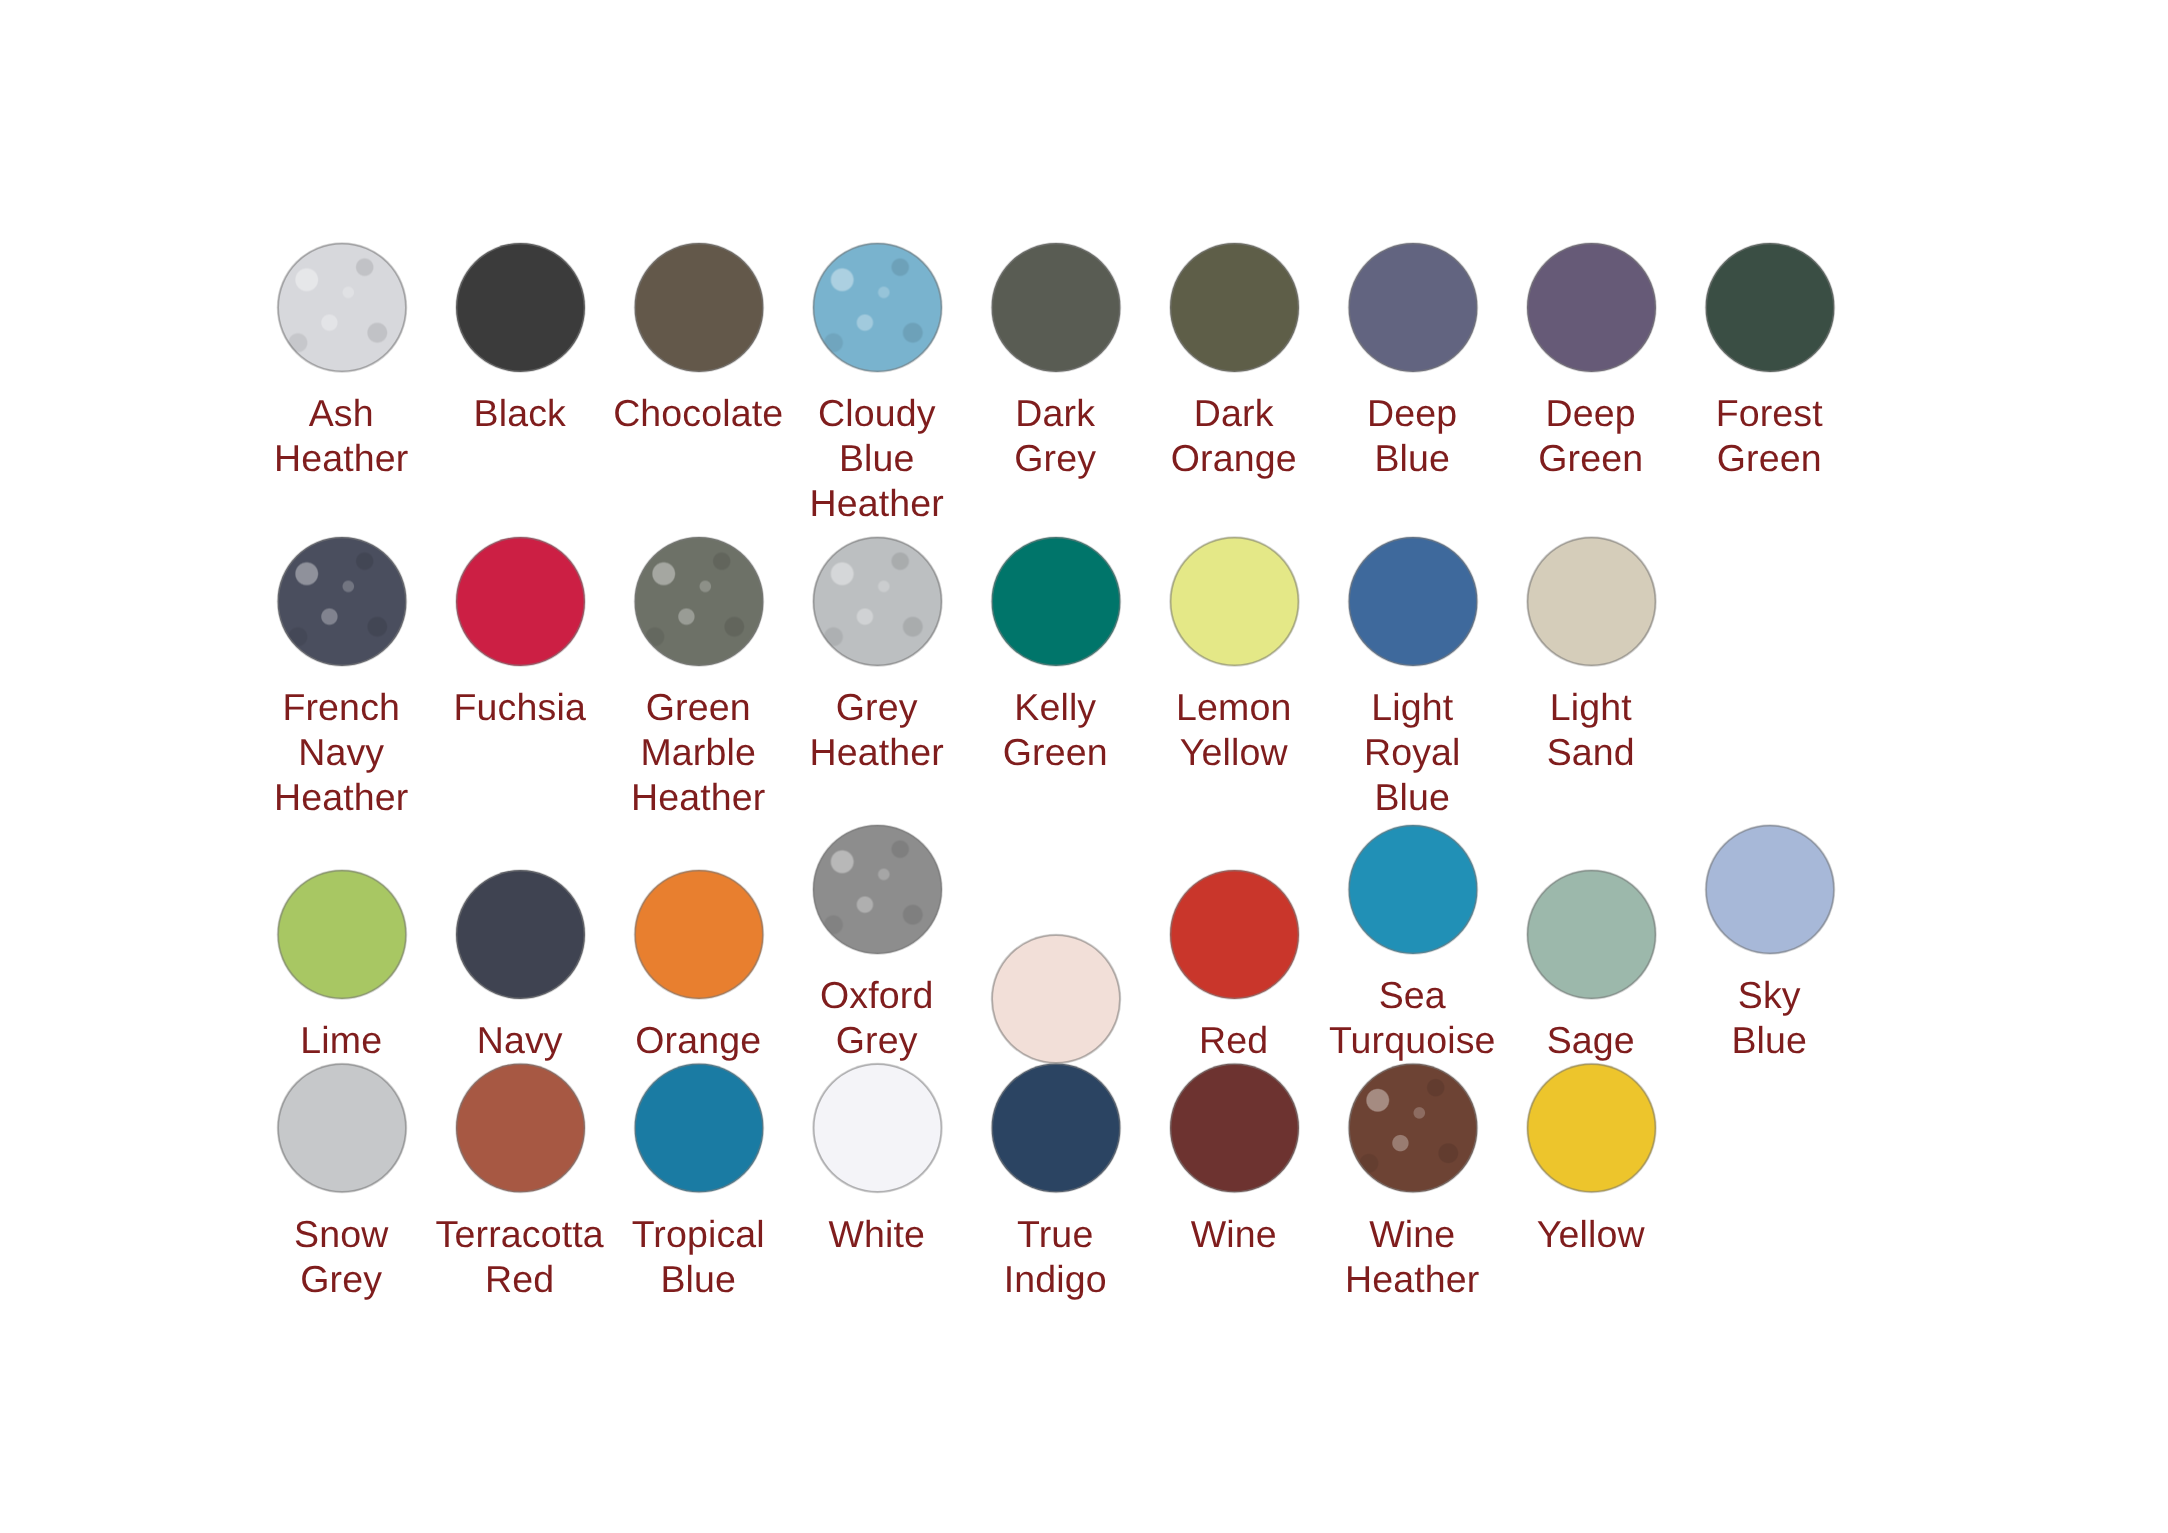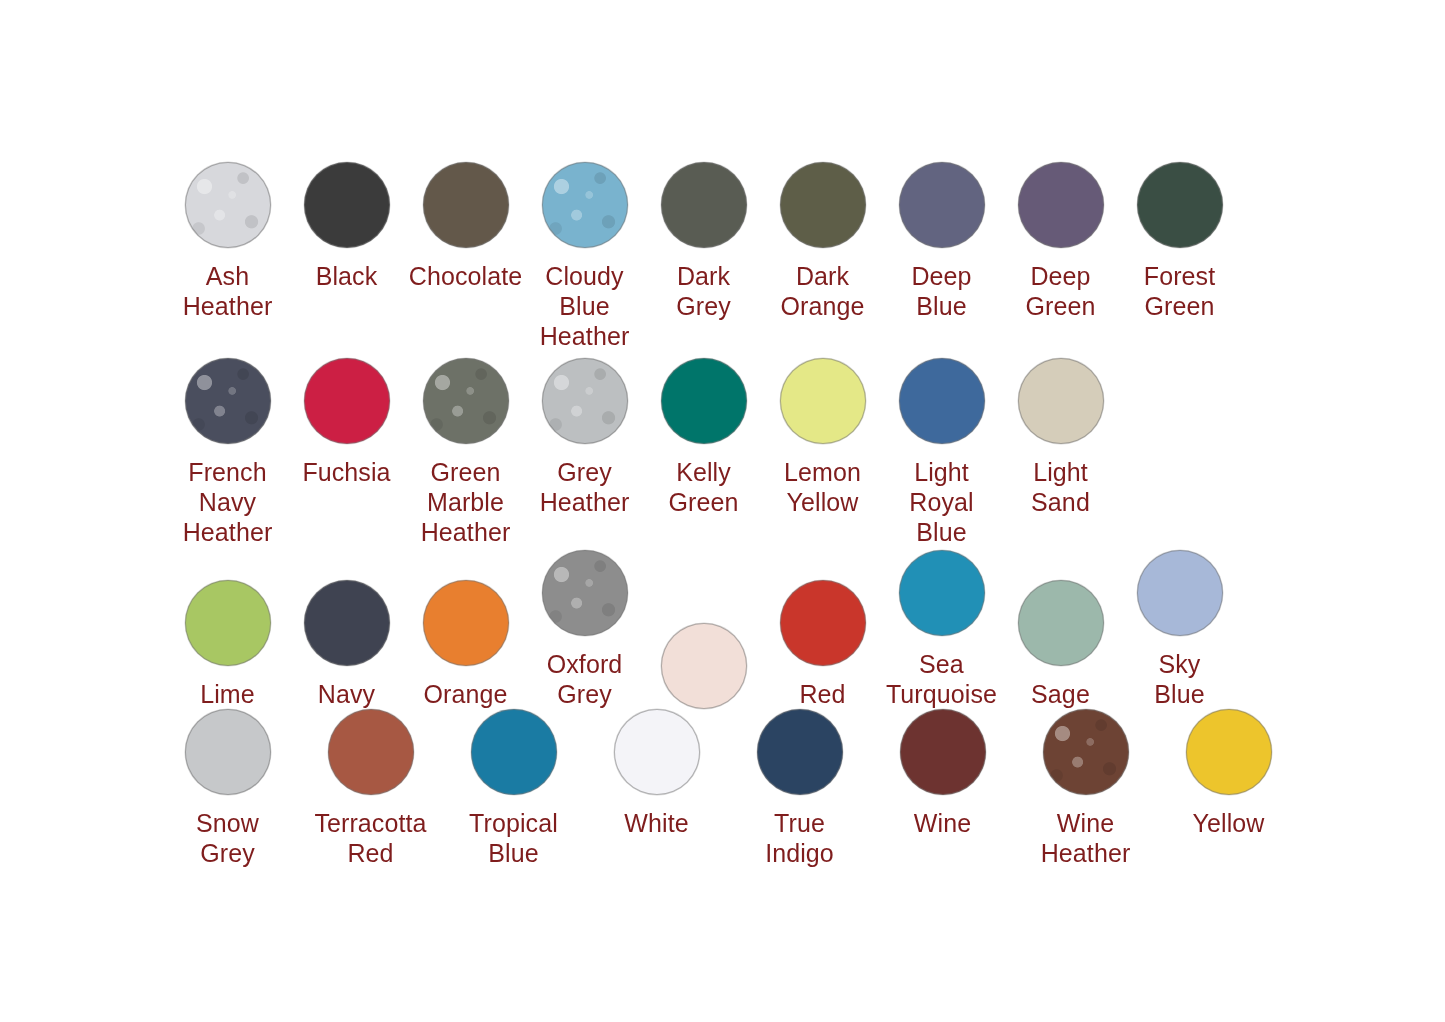--- a/index.html
+++ b/index.html
@@ -35,21 +35,21 @@
   .swatch-row {
     display: flex;
     flex-direction: row;
     align-items: flex-start;
     justify-content: flex-start;
   }
 
   .swatch-row.row-0 { height: 196px; }
   .swatch-row.row-1 { height: 196px; }
   .swatch-row.row-2 { height: 155px; align-items: flex-end; }
-  .swatch-row.row-3 { height: 175px; gap: 24px; }
+  .swatch-row.row-3 { height: 175px; }
 
   .swatch-cell {
     width: 119px;
     flex: 0 0 119px;
     display: flex;
     flex-direction: column;
     align-items: center;
     box-sizing: border-box;
   }
 

